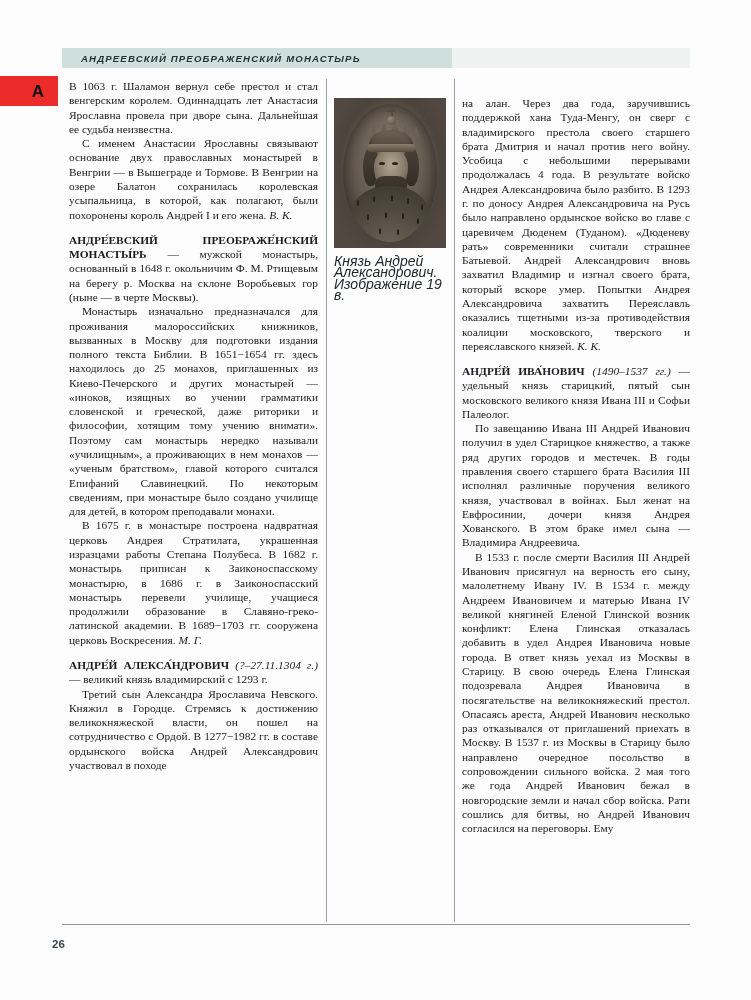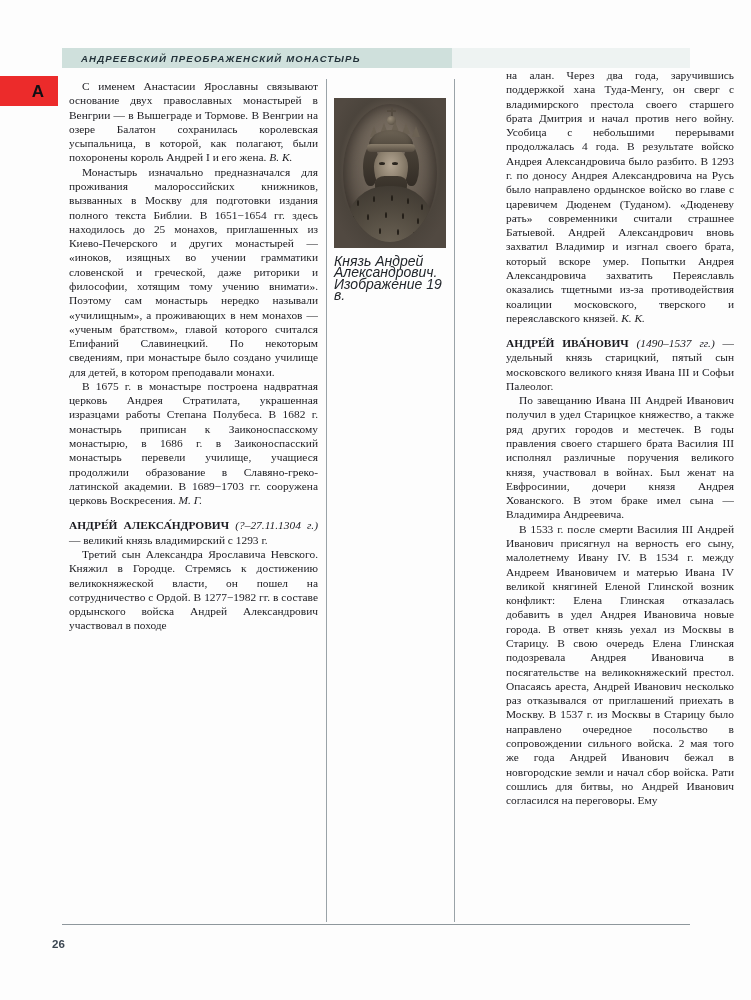--- a/index.html
+++ b/index.html
@@ -72,21 +72,21 @@
   
   .col{
     position:absolute;
     font-size:11.4px;
     line-height:14.28px;
     text-align:justify;
     -webkit-hyphens:none;hyphens:none;
     color:#1b1b20;
   }
   .col1{left:69px;top:79px;width:249px;}
-  .col3{left:462px;top:68px;width:228px;margin-left:44px;}
+  .col3{left:462px;top:96px;width:228px;}
 
   .col p{margin:0;text-indent:13px;text-align:justify;}
   .col p.noind{text-indent:0;}
   .col p.gap{margin-top:11px;}
 
   .hw{font-weight:bold;}
   .it{font-style:italic;}
   .sig{font-style:italic;}
 
   
@@ -204,23 +204,25 @@
 
   <div class="tab">
     <span class="tab-letter">А</span>
   </div>
 
   <div class="vrule" style="left:326px;top:79px;height:843px;"></div>
   <div class="vrule" style="left:454px;top:79px;height:843px;"></div>
 
   <div class="col col1">
 
+    <p class="noind">В 1063 г. Шаламон вернул себе престол и стал венгерским королем. Одиннадцать лет Анастасия Ярославна провела при дворе сына. Дальнейшая ее судьба неизвестна.</p>
 
     <p><span>С именем Анастасии Ярославны связывают основание двух православных монастырей в Венгрии — в Вышеграде и Тормове. В Венгрии на озере Балатон сохранилась королевская усыпальница, в которой, как полагают, были похоронены король Андрей I и его жена.</span> <span class="sig">В. К.</span></p>
 
+    <p class="noind gap"><span class="hw">АНДРЕ́ЕВСКИЙ ПРЕОБРАЖЕ́НСКИЙ МОНАСТЫ́РЬ</span><span> — мужской монастырь, основанный в 1648 г. окольничим Ф. М. Ртищевым на берегу р. Москва на склоне Воробьевых гор (ныне — в черте Москвы).</span></p>
 
     <p>Монастырь изначально предназначался для проживания малороссийских книжников, вызванных в Москву для подготовки издания полного текста Библии. В 1651−1654 гг. здесь находилось до 25 монахов, приглашенных из Киево-Печерского и других монастырей — «иноков, изящных во учении грамматики словенской и греческой, даже риторики и философии, хотящим тому учению внимати». Поэтому сам монастырь нередко называли «училищным», а проживающих в нем монахов — «ученым братством», главой которого считался Епифаний Славинецкий. По некоторым сведениям, при монастыре было создано училище для детей, в котором преподавали монахи.</p>
 
     <p><span>В 1675 г. в монастыре построена надвратная церковь Андрея Стратилата, украшенная изразцами работы Степана Полубеса. В 1682 г. монастырь приписан к Заиконоспасскому монастырю, в 1686 г. в Заиконоспасский монастырь перевели училище, учащиеся продолжили образование в Славяно-греко-латинской академии. В 1689−1703 гг. сооружена церковь Воскресения.</span> <span class="sig">М. Г.</span></p>
 
     <p class="noind gap"><span class="hw">АНДРЕ́Й АЛЕКСА́НДРОВИЧ</span> <span class="it">(?–27.11.1304 г.)</span><span> — великий князь владимирский с 1293 г.</span></p>
 
     <p>Третий сын Александра Ярославича Невского. Княжил в Городце. Стремясь к достижению великокняжеской власти, он пошел на сотрудничество с Ордой. В 1277−1982 гг. в составе ордынского войска Андрей Александрович участвовал в походе</p>
   </div>
 

